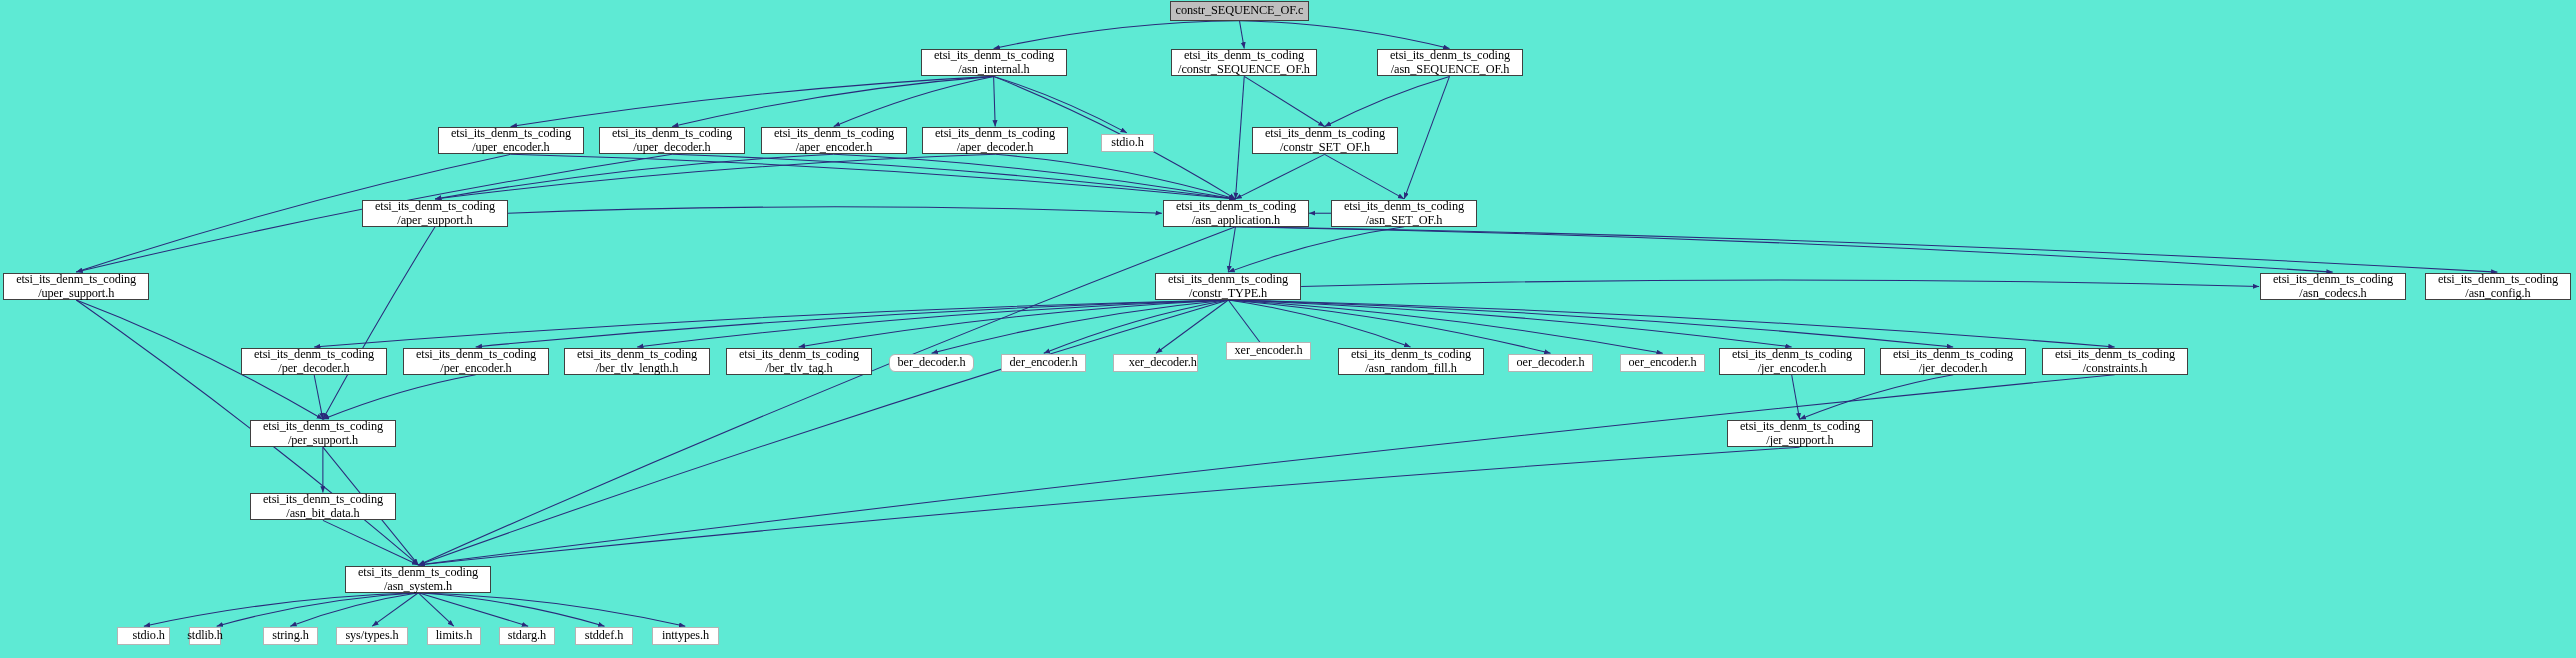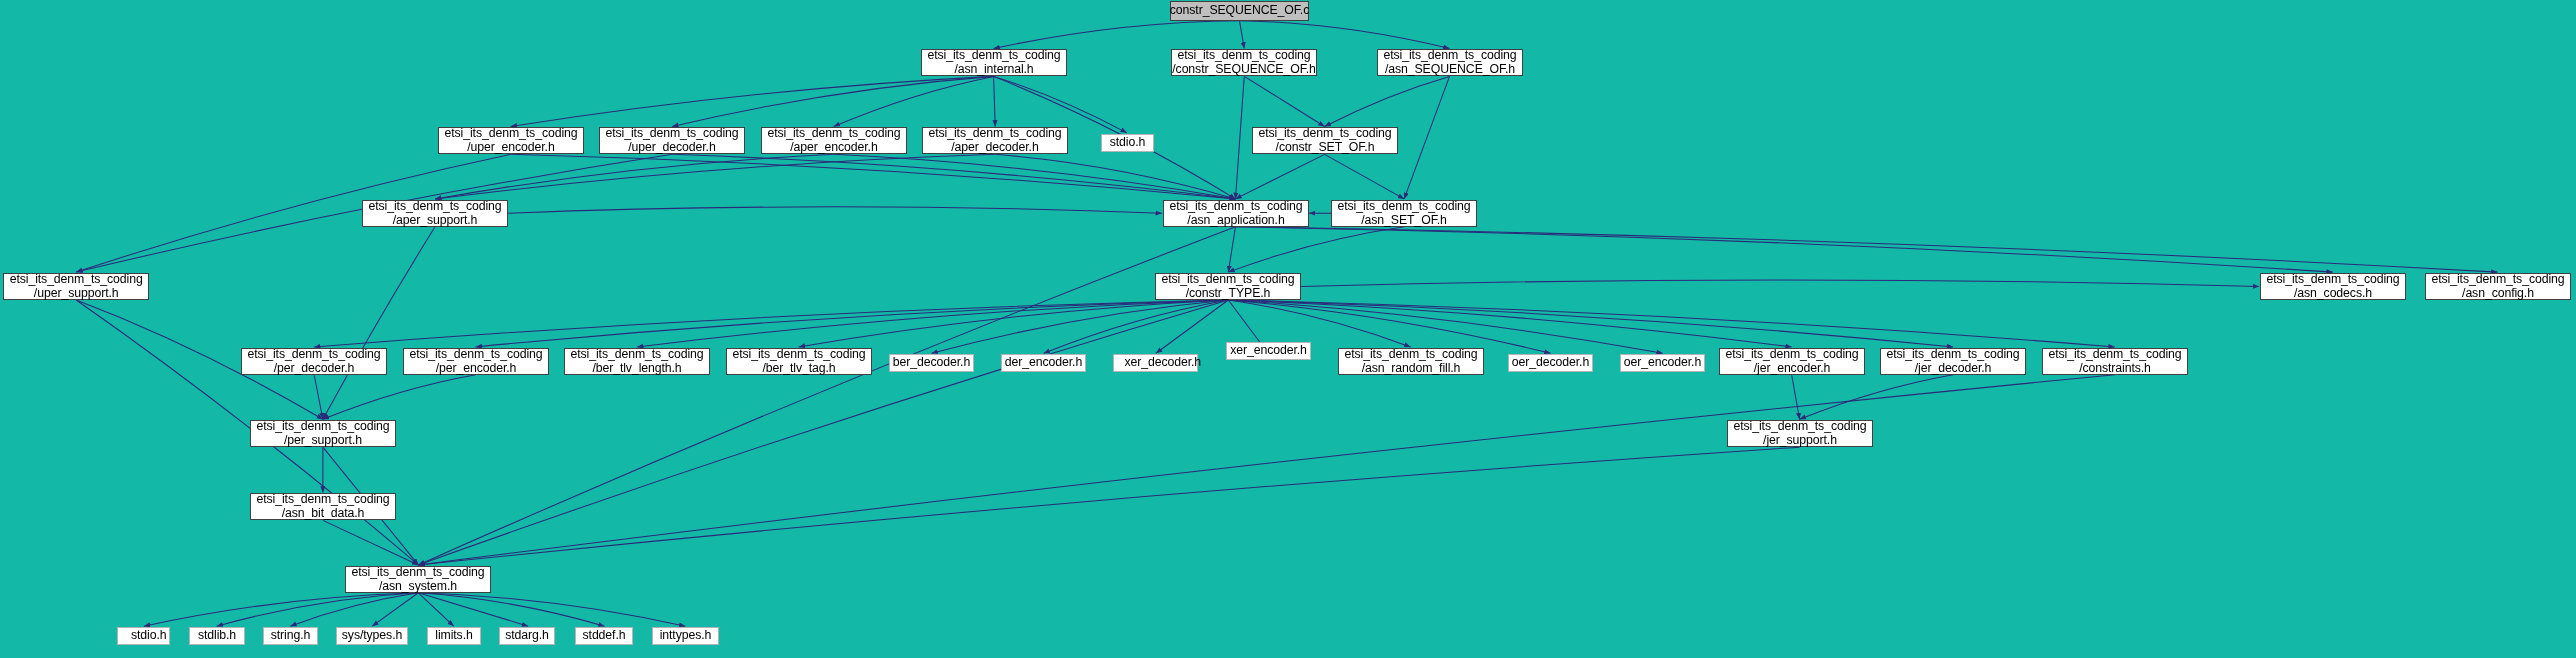--- a/index.html
+++ b/index.html
@@ -1,18 +1,18 @@
 <!DOCTYPE html>
 <html style="font-size:12.7px"><head>
 <meta charset="utf-8">
 <title>constr_SEQUENCE_OF.c include dependency graph</title>
 <style>
   html,body{margin:0;padding:0;background:#ffffff;}
   body{font-family:"Liberation Sans",sans-serif;}
-  #graph{position:relative;width:2576px;height:658px;background:#14b8a6;overflow:hidden;}
+  #graph{position:relative;width:2576px;height:658px;background:#5eead4;overflow:hidden;font-family:Liberation Serif, serif;}
   svg.edges{position:absolute;left:0;top:0;width:2576px;height:658px;pointer-events:none;}
   .node{
     position:absolute;
     box-sizing:border-box;
     display:flex;
     align-items:center;
     justify-content:center;
     text-align:center;
     background:#ffffff;
     border:0.8px solid #a0a0a0;
@@ -140,21 +140,21 @@
       <div class="node strong" style="left: 2425px; top: 273px; width: 146px; height: 27px;">etsi_its_denm_ts_coding
 /asn_config.h</div>
       <div class="node strong" style="left: 241px; top: 348px; width: 146px; height: 27px;">etsi_its_denm_ts_coding
 /per_decoder.h</div>
       <div class="node strong" style="left: 403px; top: 348px; width: 146px; height: 27px;">etsi_its_denm_ts_coding
 /per_encoder.h</div>
       <div class="node strong" style="left: 564px; top: 348px; width: 146px; height: 27px;">etsi_its_denm_ts_coding
 /ber_tlv_length.h</div>
       <div class="node strong" style="left: 726px; top: 348px; width: 146px; height: 27px;">etsi_its_denm_ts_coding
 /ber_tlv_tag.h</div>
-      <div class="node sys" style="left: 889px; top: 354px; width: 85px; height: 17.5px;">ber_decoder.h</div>
+      <div class="node sys" style="left: 889px; top: 354px; width: 85px; height: 17.5px; border-radius: 6px;">ber_decoder.h</div>
       <div class="node sys" style="left: 1001px; top: 354px; width: 85px; height: 17.5px;">der_encoder.h</div>
       <div class="node sys" style="left: 1113px; top: 354px; width: 85px; height: 17.5px; padding-left: 16px;">xer_decoder.h</div>
       <div class="node sys" style="left: 1226px; top: 342px; width: 85px; height: 17.5px;">xer_encoder.h</div>
       <div class="node strong" style="left: 1338px; top: 348px; width: 146px; height: 27px;">etsi_its_denm_ts_coding
 /asn_random_fill.h</div>
       <div class="node sys" style="left: 1508px; top: 354px; width: 85px; height: 17.5px;">oer_decoder.h</div>
       <div class="node sys" style="left: 1620px; top: 354px; width: 85px; height: 17.5px;">oer_encoder.h</div>
       <div class="node strong" style="left: 1719px; top: 348px; width: 146px; height: 27px;">etsi_its_denm_ts_coding
 /jer_encoder.h</div>
       <div class="node strong" style="left: 1880px; top: 348px; width: 146px; height: 27px;">etsi_its_denm_ts_coding
@@ -163,21 +163,21 @@
 /constraints.h</div>
       <div class="node strong" style="left: 250px; top: 420px; width: 146px; height: 27px;">etsi_its_denm_ts_coding
 /per_support.h</div>
       <div class="node strong" style="left: 1727px; top: 420px; width: 146px; height: 27px;">etsi_its_denm_ts_coding
 /jer_support.h</div>
       <div class="node strong" style="left: 250px; top: 493px; width: 146px; height: 27px;">etsi_its_denm_ts_coding
 /asn_bit_data.h</div>
       <div class="node strong" style="left: 345px; top: 566px; width: 146px; height: 27px;">etsi_its_denm_ts_coding
 /asn_system.h</div>
       <div class="node sys" style="left: 117px; top: 627px; width: 53px; height: 17.5px; padding-left: 12px;">stdio.h</div>
-      <div class="node sys" style="left: 189px; top: 627px; width: 56px; height: 17.5px;">stdlib.h</div>
+      <div class="node sys" style="left: 189px; top: 627px; width: 32px; height: 17.5px;">stdlib.h</div>
       <div class="node sys" style="left: 263px; top: 627px; width: 55px; height: 17.5px;">string.h</div>
       <div class="node sys" style="left: 336px; top: 627px; width: 72px; height: 17.5px;">sys/types.h</div>
       <div class="node sys" style="left: 427px; top: 627px; width: 54px; height: 17.5px;">limits.h</div>
       <div class="node sys" style="left: 499px; top: 627px; width: 56px; height: 17.5px;">stdarg.h</div>
       <div class="node sys" style="left: 575px; top: 627px; width: 58px; height: 17.5px;">stddef.h</div>
       <div class="node sys" style="left: 652px; top: 627px; width: 67px; height: 17.5px;">inttypes.h</div>
     </div>
 </div>
 
 

